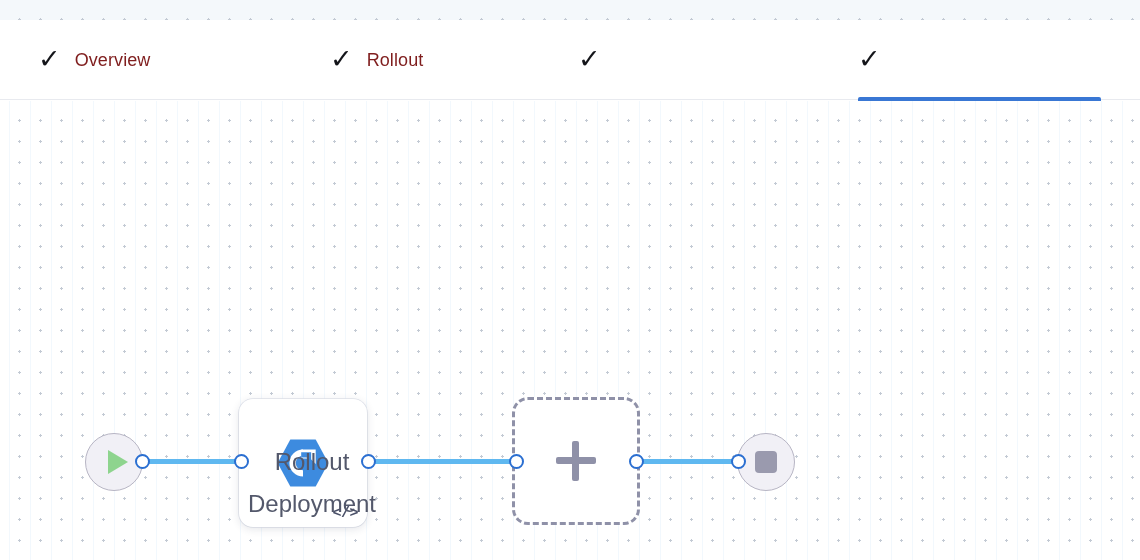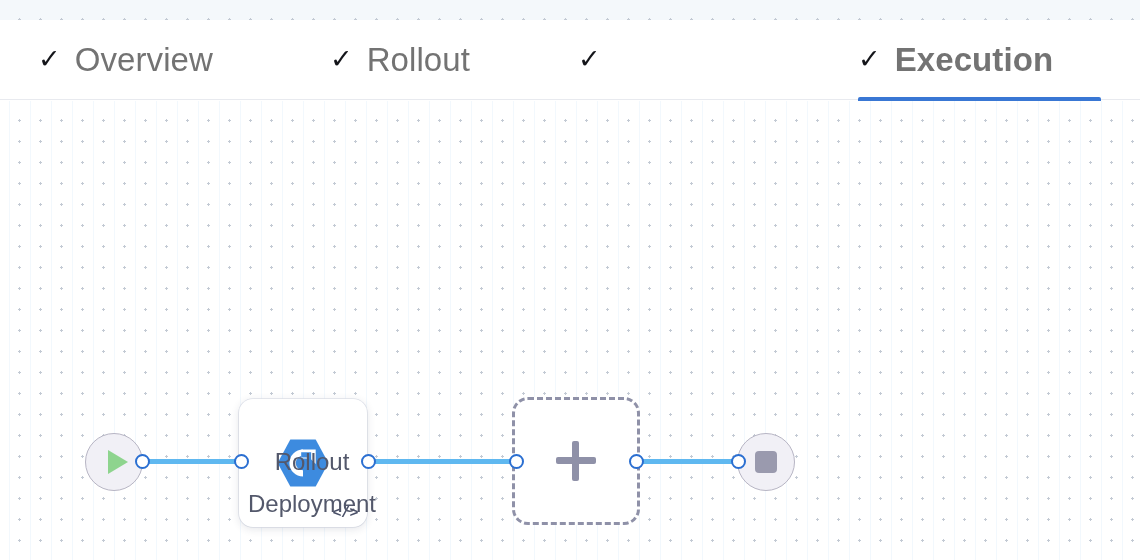--- a/index.html
+++ b/index.html
@@ -54,22 +54,22 @@
   .tab .check {
     font-size: 27px;
     line-height: 1;
     color: #14151a;
     font-weight: 500;
     display: inline-block;
     transform: translateY(-1px);
   }
 
   .tab .tab-label {
-    font-size: 33px;
-    color: #737373;
+    font-size: 18px;
+    color: #7f1d1d;
     letter-spacing: 0.1px;
     white-space: nowrap;
   }
 
   .tab.active .tab-label { font-weight: bold; }
 
   .tab-underline {
     position: absolute;
     left: 0; bottom: -1px;
     width: 100%;
@@ -247,21 +247,20 @@
       <span class="check">✓</span>
       <span class="tab-label">Rollout</span>
     </div>
 
     <div class="tab" id="tab-2">
       <span class="check">✓</span>
     </div>
 
     <div class="tab active" id="tab-3">
       <span class="check">✓</span>
-      <span class="tab-label">Execution</span>
       <span class="tab-underline"></span>
     </div>
 
   </div>
 
   <div class="canvas">
 
     <div class="edge" id="edge-1"></div>
     <div class="edge" id="edge-2"></div>
     <div class="edge" id="edge-3"></div>

